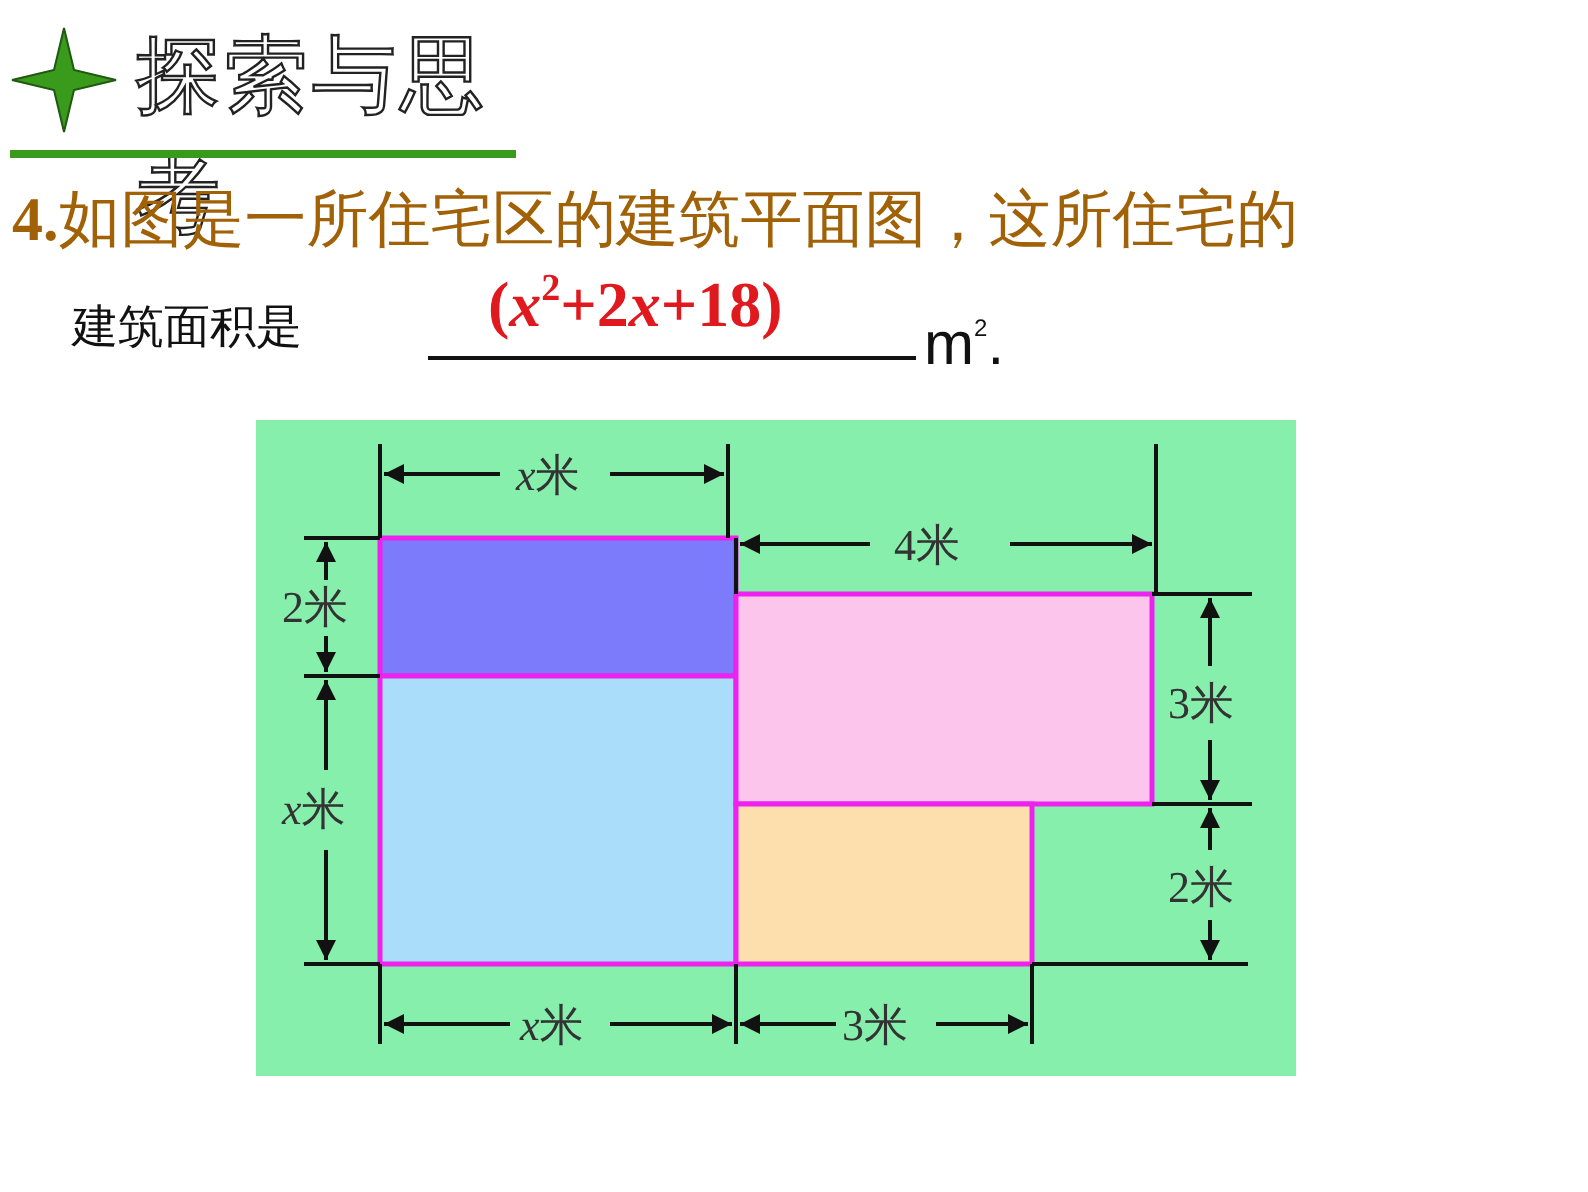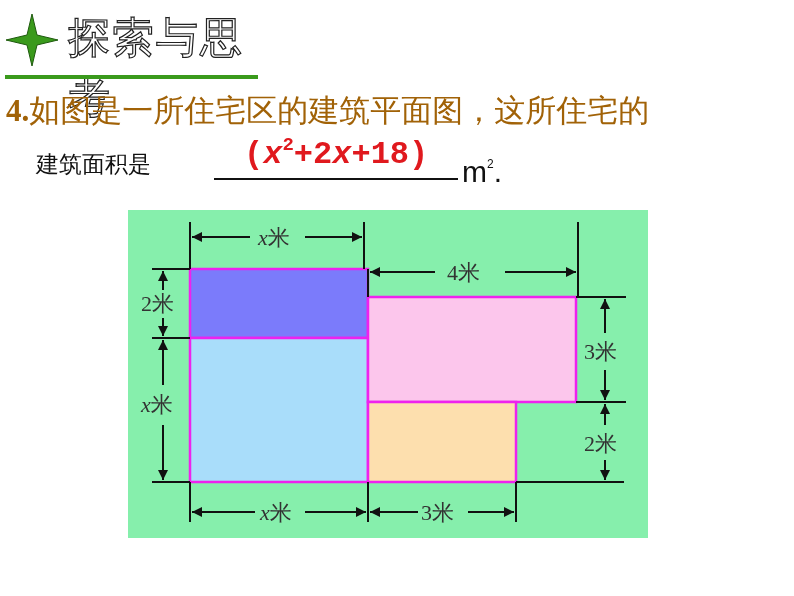--- a/index.html
+++ b/index.html
@@ -5,21 +5,21 @@
   html,body{margin:0;padding:0;}
   body{width:794px;height:596px;background:#ffffff;position:relative;overflow:hidden;font-family:"DejaVu Serif","Liberation Serif",serif;}
   .header{position:absolute;left:0;top:0;width:270px;height:85px;}
   .star{position:absolute;left:4px;top:12px;width:56px;height:56px;}
   .title{position:absolute;left:68px;top:8px;font-size:42px;color:#fff;-webkit-text-stroke:1.2px #222;letter-spacing:2px;font-family:"DejaVu Sans","Liberation Sans",sans-serif;line-height:60px;}
   .rule{position:absolute;left:5px;top:75px;width:253px;height:4px;background:#3a9a1c;}
   .q-line1{position:absolute;left:6px;top:88px;font-size:31px;color:#a16207;line-height:44px;white-space:nowrap;font-family:"DejaVu Serif","Liberation Serif",serif;text-align:center;}
   .q-num{font-weight:bold;font-family:"Liberation Serif",serif;}
   .q-line2{position:absolute;left:36px;top:142px;font-size:23px;color:#111;line-height:44px;white-space:nowrap;}
   .blank{position:absolute;left:214px;top:178px;width:244px;height:2px;background:#111;}
-  .answer{position:absolute;left:244px;top:134px;font-size:32px;color:#e0191e;font-weight:bold;font-family:Liberation Mono, monospace;white-space:nowrap;}
+  .answer{position:absolute;left:244px;top:134px;font-size:32px;color:#e0191e;font-weight:bold;font-family:Liberation Serif, serif;white-space:nowrap;}
   .answer i{font-style:italic;}
   .answer sup{font-size:19px;vertical-align:13px;}
   .unit{position:absolute;left:462px;top:142px;font-size:30px;color:#111;line-height:44px;font-family:Liberation Sans, sans-serif;}
   .unit sup{font-size:12px;vertical-align:14px;}
   .diagram{position:absolute;left:128px;top:210px;width:520px;height:328px;background:#86efac;}
   .lbl{font-family:"Liberation Serif",serif;font-size:22px;fill:#333;}
   .lbl-i{font-style:italic;}
 </style>
 </head>
 <body>

